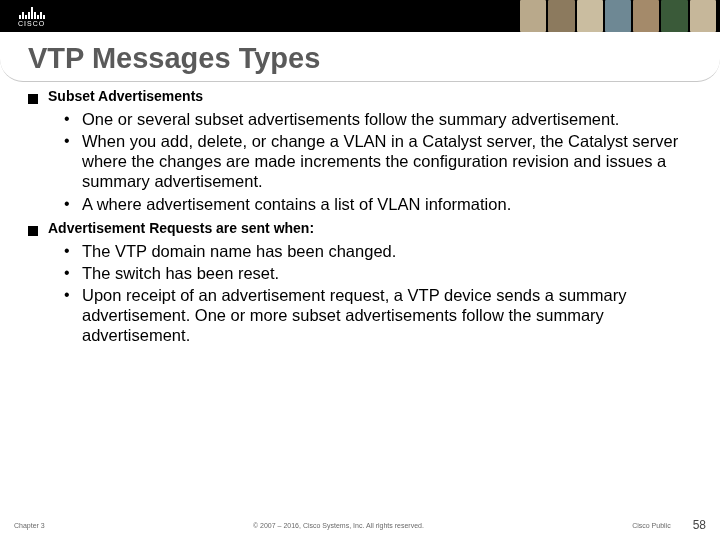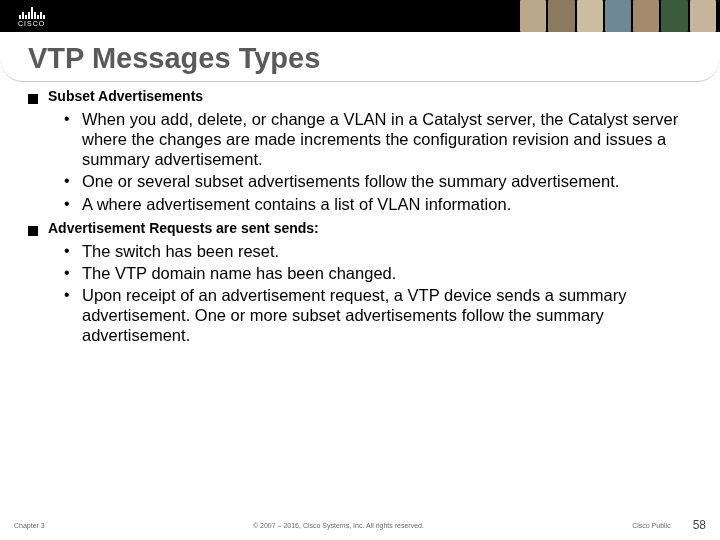--- a/index.html
+++ b/index.html
@@ -154,32 +154,32 @@
 
 <div class="slide-title">VTP Messages Types</div>
 
 <div class="content">
 
   <div class="section-head">
     <span class="square-bullet"></span>
     <span>Subset Advertisements</span>
   </div>
   <ul class="bullets">
+    <li>One or several subset advertisements follow the summary advertisement.</li>
     <li>When you add, delete, or change a VLAN in a Catalyst server, the Catalyst server where the changes are made increments the configuration revision and issues a summary advertisement.</li>
-    <li>One or several subset advertisements follow the summary advertisement.</li>
     <li>A where advertisement contains a list of VLAN information.</li>
   </ul>
 
   <div class="section-head">
     <span class="square-bullet"></span>
-    <span>Advertisement Requests are sent sends:</span>
+    <span>Advertisement Requests are sent when:</span>
   </div>
   <ul class="bullets">
+    <li>The VTP domain name has been changed.</li>
     <li>The switch has been reset.</li>
-    <li>The VTP domain name has been changed.</li>
     <li>Upon receipt of an advertisement request, a VTP device sends a summary advertisement. One or more subset advertisements follow the summary advertisement.</li>
   </ul>
 
 </div>
 
 <div class="footer">
   <span class="chapter">Chapter 3</span>
   <span class="copyright">© 2007 – 2016, Cisco Systems, Inc. All rights reserved.</span>
   <span class="public">Cisco Public</span>
   <span class="pagenum">58</span>

